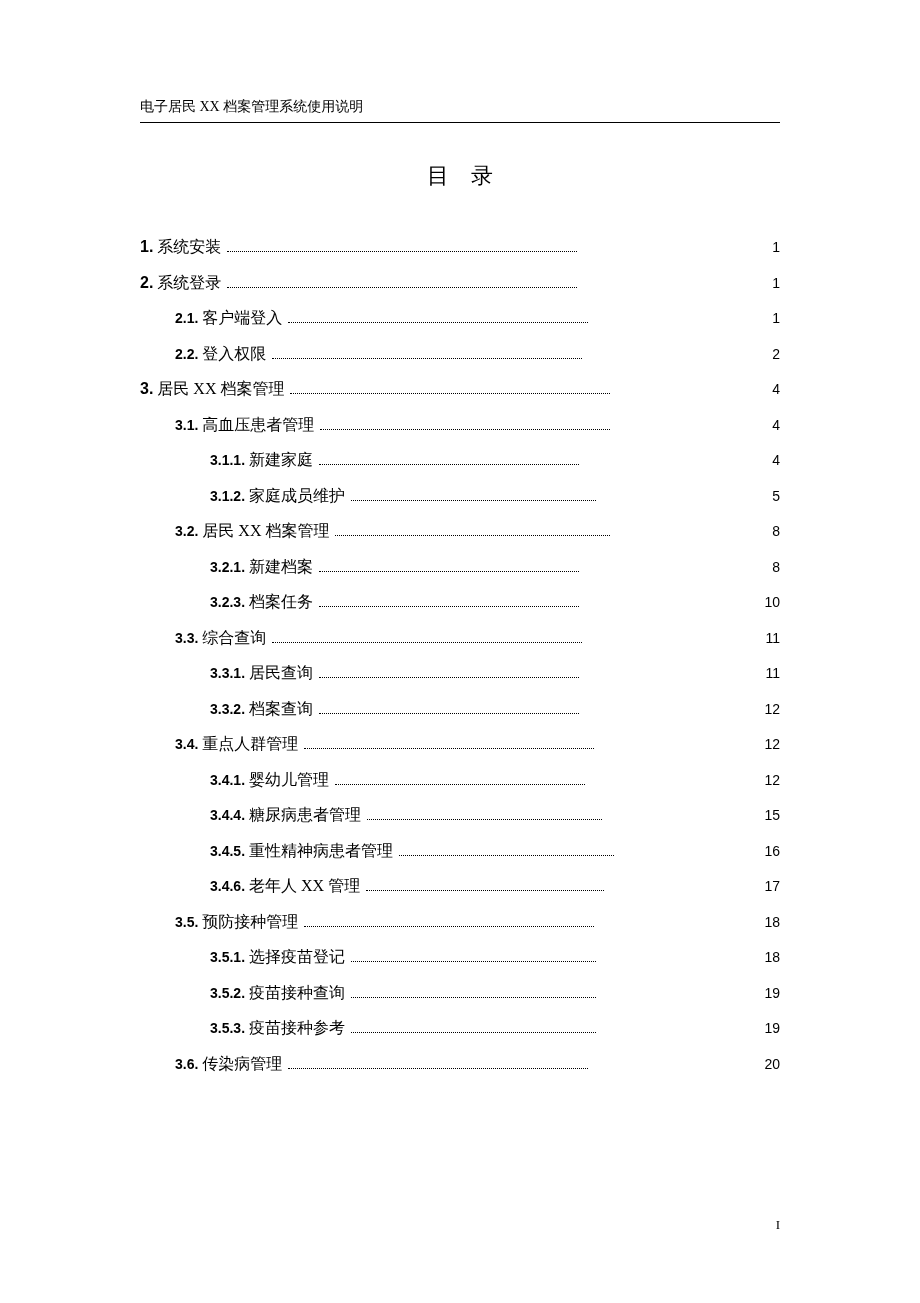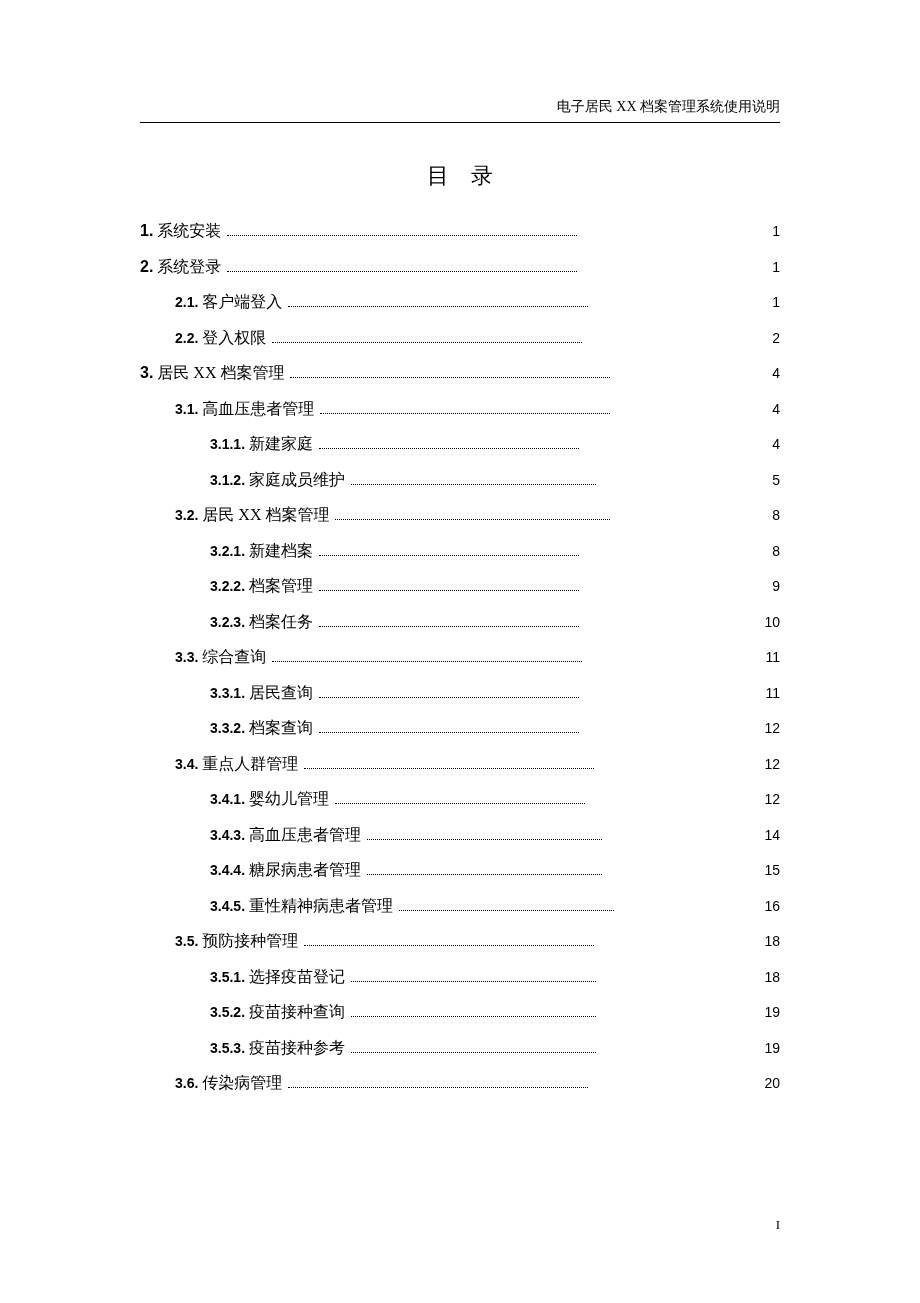--- a/index.html
+++ b/index.html
@@ -10,33 +10,33 @@
     font-family: "Arial", "Microsoft YaHei", "SimSun", sans-serif;
     color: #000000;
     position: relative;
   }
   .header-region {
     padding-top: 98px;
     padding-left: 140px;
     padding-right: 140px;
   }
   .running-head {
-    text-align: right;
+    text-align: left;
     font-size: 14px;
     font-family: "SimSun", serif;
     padding-bottom: 6px;
     border-bottom: 1px solid #000000;
   }
   .toc-title {
     text-align: center;
     font-size: 22px;
     font-family: "SimSun", serif;
     letter-spacing: 22px;
     margin-top: 38px;
-    margin-bottom: 30px;
+    margin-bottom: 46px;
     padding-left: 22px; 
   }
   .toc-list {
     padding-left: 140px;
     padding-right: 140px;
   }
   .toc-row {
     display: flex;
     align-items: baseline;
     width: 100%;
@@ -156,27 +156,20 @@
       <span class="pagenum">8</span>
     </div>
     <div class="toc-row lv3">
       <span class="num">3.2.1.</span>
       <span class="label">新建档案</span>
       <span class="leader" style="width: 260px;"></span>
       <span class="spacer"></span>
       <span class="pagenum">8</span>
     </div>
     <div class="toc-row lv3">
-      <span class="num">3.2.2.</span>
-      <span class="label">档案管理</span>
-      <span class="leader" style="width: 260px;"></span>
-      <span class="spacer"></span>
-      <span class="pagenum">9</span>
-    </div>
-    <div class="toc-row lv3">
       <span class="num">3.2.3.</span>
       <span class="label">档案任务</span>
       <span class="leader" style="width: 260px;"></span>
       <span class="spacer"></span>
       <span class="pagenum">10</span>
     </div>
     <div class="toc-row lv2">
       <span class="num">3.3.</span>
       <span class="label">综合查询</span>
       <span class="leader" style="width: 310px;"></span>
@@ -205,40 +198,40 @@
       <span class="pagenum">12</span>
     </div>
     <div class="toc-row lv3">
       <span class="num">3.4.1.</span>
       <span class="label">婴幼儿管理</span>
       <span class="leader" style="width: 250px;"></span>
       <span class="spacer"></span>
       <span class="pagenum">12</span>
     </div>
     <div class="toc-row lv3">
-      <span class="num">3.4.3.</span>
-      <span class="label">高血压患者管理</span>
-      <span class="leader" style="width: 235px;"></span>
-      <span class="spacer"></span>
-      <span class="pagenum">14</span>
-    </div>
-    <div class="toc-row lv3">
       <span class="num">3.4.4.</span>
       <span class="label">糖尿病患者管理</span>
       <span class="leader" style="width: 235px;"></span>
       <span class="spacer"></span>
       <span class="pagenum">15</span>
     </div>
     <div class="toc-row lv3">
       <span class="num">3.4.5.</span>
       <span class="label">重性精神病患者管理</span>
       <span class="leader" style="width: 215px;"></span>
       <span class="spacer"></span>
       <span class="pagenum">16</span>
     </div>
+    <div class="toc-row lv3">
+      <span class="num">3.4.6.</span>
+      <span class="label">老年人 XX 管理</span>
+      <span class="leader" style="width: 238px;"></span>
+      <span class="spacer"></span>
+      <span class="pagenum">17</span>
+    </div>
     <div class="toc-row lv2">
       <span class="num">3.5.</span>
       <span class="label">预防接种管理</span>
       <span class="leader" style="width: 290px;"></span>
       <span class="spacer"></span>
       <span class="pagenum">18</span>
     </div>
     <div class="toc-row lv3">
       <span class="num">3.5.1.</span>
       <span class="label">选择疫苗登记</span>

